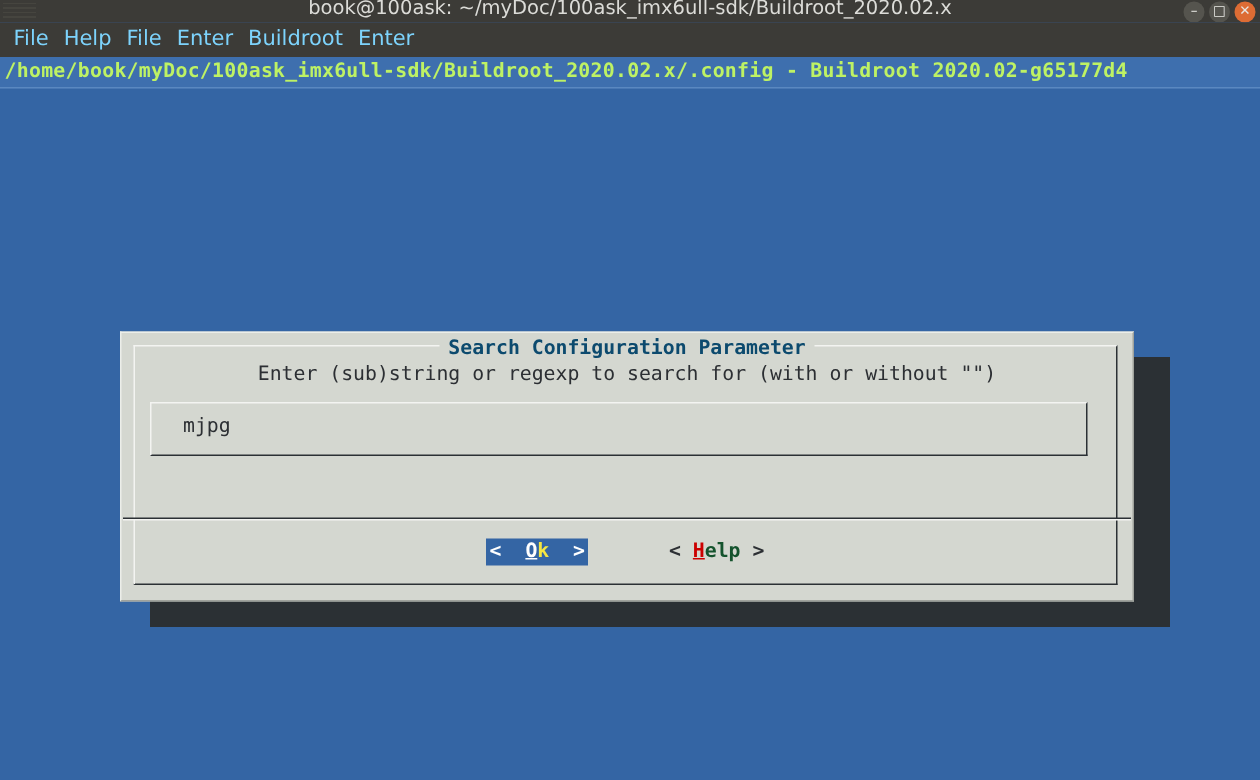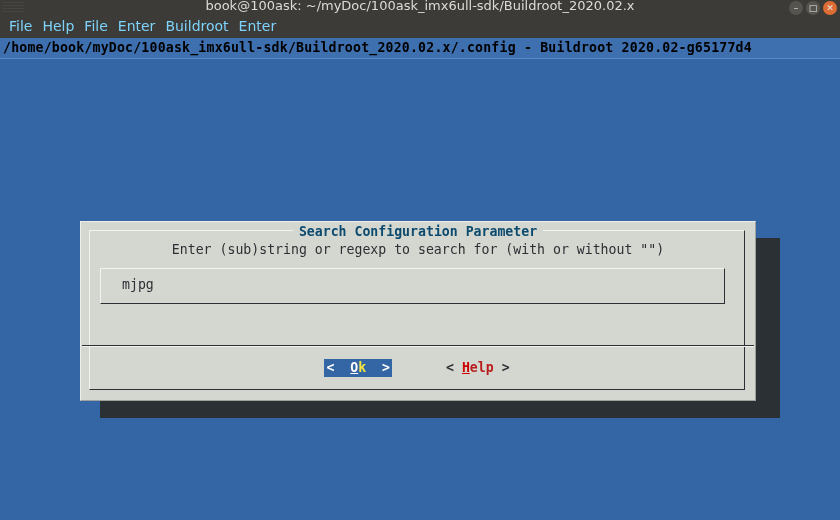--- a/index.html
+++ b/index.html
@@ -121,21 +121,21 @@
     overflow: hidden;
     border-bottom: 1px solid #5a88c0;
   }
   #mc-header-text {
     position: absolute;
     left: 3px; top: 0;
     font-family: "DejaVu Sans Mono", "Liberation Mono", monospace;
     font-size: 13.2px;
     font-weight: bold;
     letter-spacing: 0.2px;
-    color: #000000;
+    color: #bef264;
     line-height: 20px;
     white-space: nowrap;
   }
 
   
   #dialog-shadow {
     position: absolute;
     left: 100px; top: 200px;
     width: 680px;
     height: 180px;
@@ -258,21 +258,21 @@
     color: #f5e642;
   }
   .dlg-button.selected .accel {
     color: #ffffff;
     text-decoration: underline;
   }
   .dlg-button.normal {
     background: transparent;
     color: #2c2f33;
   }
-  .dlg-button.normal .btn-label { color: #b91c1c; }
+  .dlg-button.normal .btn-label { color: #14532d; }
   .dlg-button.normal .accel {
     color: #cc0000;
     text-decoration: underline;
   }
 </style>
 </head>
 <body>
 
 <div id="terminal-window">
 

